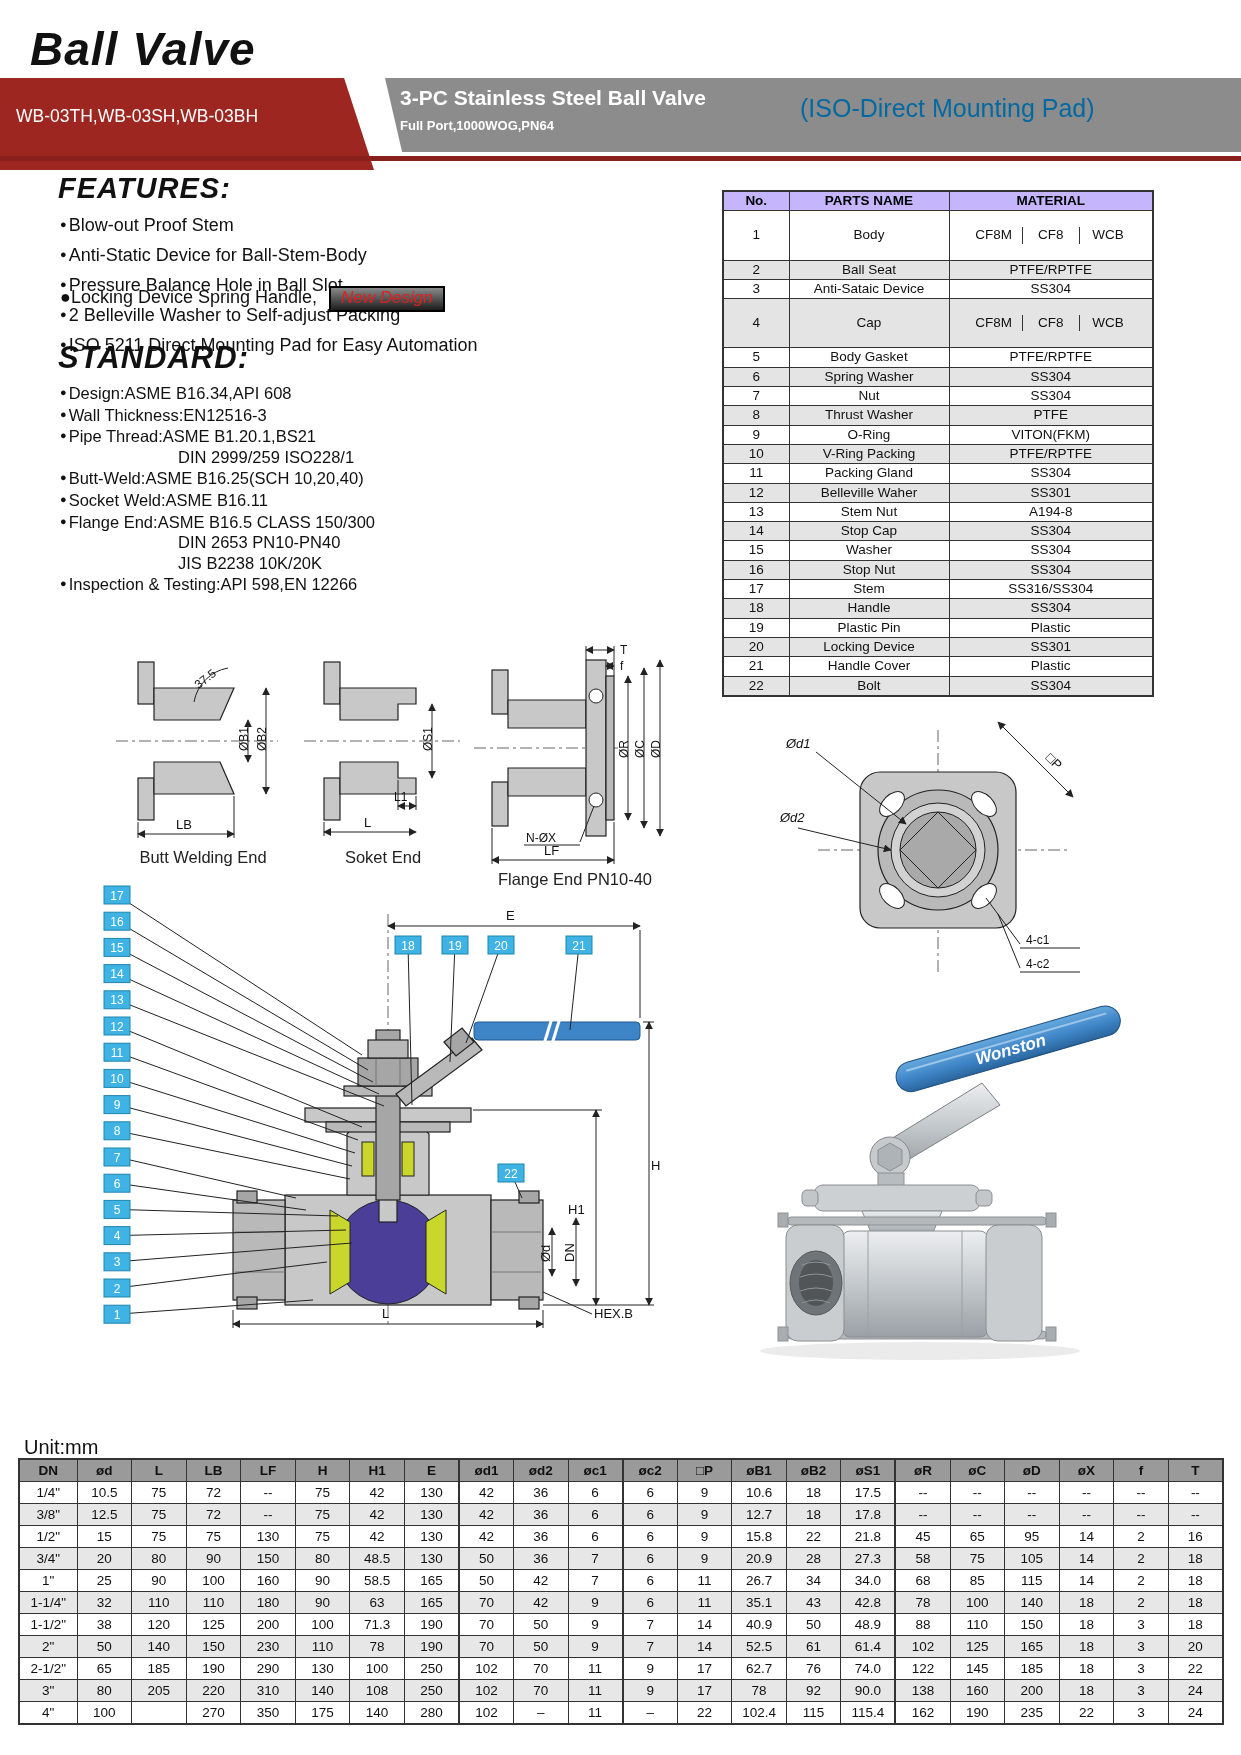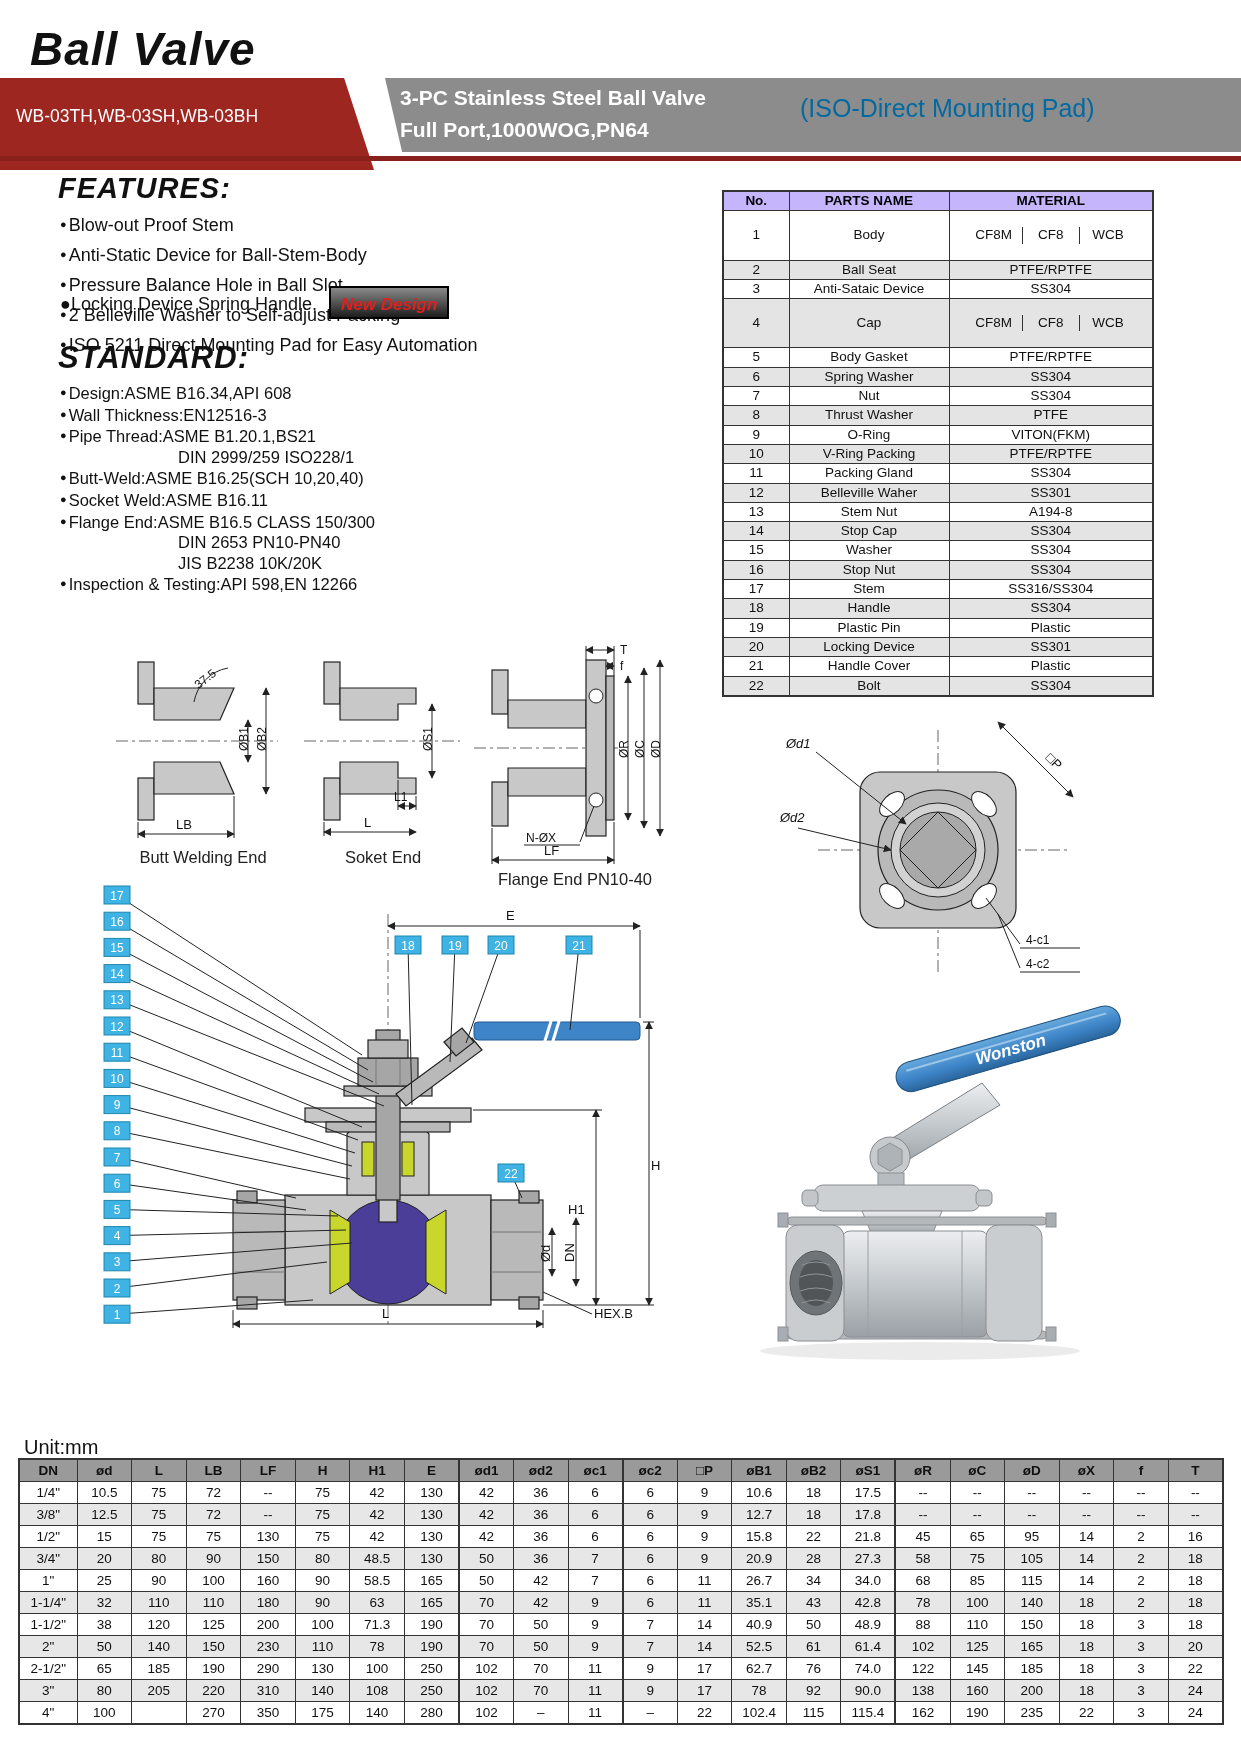--- a/index.html
+++ b/index.html
@@ -9,31 +9,31 @@
 
   
   .page-title{left:30px;top:22px;font-size:46px;font-style:italic;font-weight:bold;letter-spacing:1px;}
   .banner-red{left:0;top:78px;width:374px;height:92px;
       clip-path:polygon(0 0,92% 0,100% 100%,0 100%);background:#9e2620;}
   .banner-gray{left:385px;top:78px;width:856px;height:74px;
       clip-path:polygon(0 0,100% 0,100% 100%,2% 100%);background:#8c8c8c;}
   .banner-rule{left:0;top:156px;width:1241px;height:5px;background:#8a201b;}
   .banner-models{left:16px;top:106px;width:330px;color:#fff;font-size:17.5px;}
   .banner-l1{left:400px;top:86px;color:#fff;font-size:21px;font-weight:bold;}
-  .banner-l2{left:400px;top:118px;color:#fff;font-size:21px;font-weight:bold;}
+  .banner-l2{left:400px;top:118px;color:#fff;font-size:13px;font-weight:bold;}
   .banner-note{left:800px;top:94px;color:#0369a1;font-size:25px;}
 
   
   .feat-head{left:58px;top:172px;font-size:29px;font-weight:bold;font-style:italic;letter-spacing:1px;}
   .feat-list{left:60px;top:210px;width:420px;font-size:18px;line-height:29px;}
   .feat-item .bullet,.std-line .bullet{font-size:11px;vertical-align:3px;margin-right:2px;}
   .lock-row{left:60px;top:286px;width:440px;font-size:18px;}
-  .badge{display:inline-block;margin-left:12px;padding:7px 10px 2px 10px;
+  .badge{display:inline-block;margin-left:12px;padding:0 10px 2px 10px;
          background:linear-gradient(#8a8a8a,#1d1d1d);border:2px solid #000;
-         color:#e01f1f;font-weight:bold;font-style:italic;font-size:17px;}
+         color:#e01f1f;font-weight:normal;font-style:italic;font-size:17px;}
   .std-head{left:58px;top:340px;font-size:31px;font-weight:bold;font-style:italic;letter-spacing:1px;}
   .std-list{left:60px;top:382px;width:440px;font-size:16.5px;line-height:20.6px;}
   .std-line.ind{padding-left:118px;}
 
   
   .parts-wrap{left:722px;top:190px;}
   table{border-collapse:collapse;}
   .pt{width:430px;font-size:13.5px;table-layout:fixed;border:2px solid #333;}
   .pt th,.pt td{border:1px solid #333;text-align:center;padding:1px 0;line-height:16.3px;}
   .pt th{background:#c4b5fd;color:#000;}

